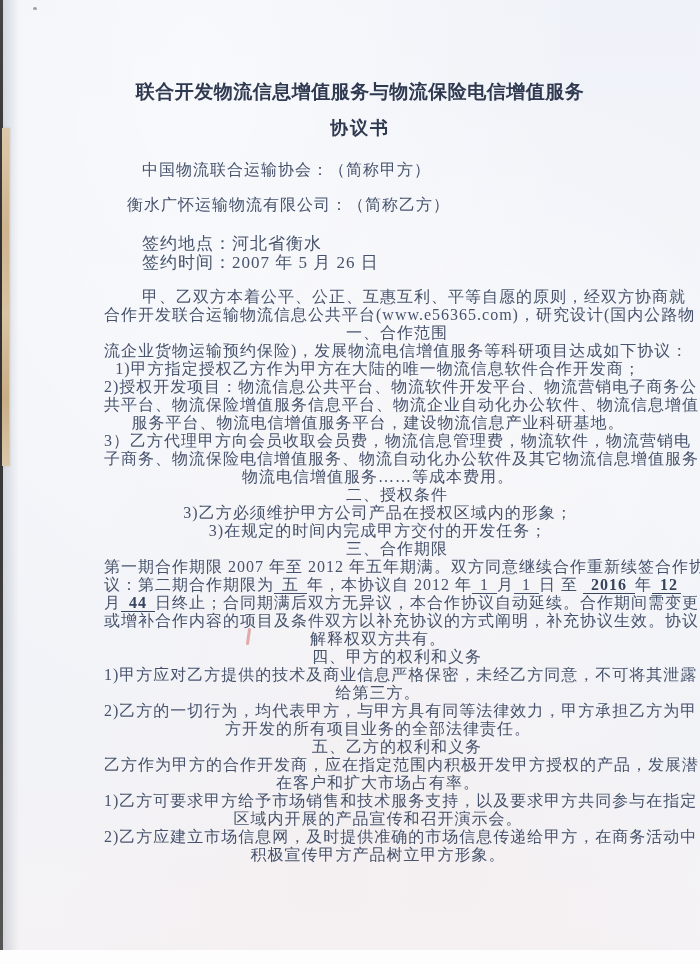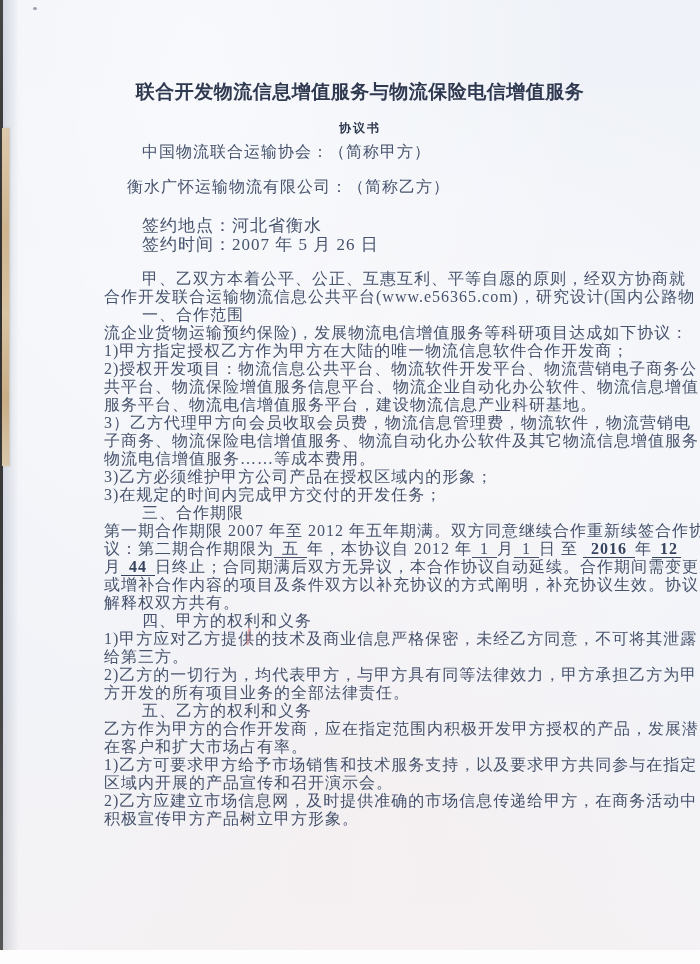--- a/index.html
+++ b/index.html
@@ -50,31 +50,32 @@
   
   .content {
     position: absolute; left: 104px; top: 0; width: 548px;
     color: #47536d;
   }
   .header { padding-top: 80px; padding-right: 36px; text-align: center; color: #2f3950; }
   .title {
     margin: 0; font-size: 19px; font-weight: bold; line-height: 24px; letter-spacing: 0.5px;
   }
   .subtitle {
-    margin: 12px 0 0 0; font-size: 12px; font-weight: bold; line-height: 24px; letter-spacing: 2px;
+    margin: 12px 0 0 0; font-size: 18px; font-weight: bold; line-height: 24px; letter-spacing: 2px;
   }
   .party { margin: 0 0 0 38px; font-size: 16px; line-height: 20px; letter-spacing: 1px; }
-  .party-a { margin-top: 2px; }
+  .party-a { margin-top: 20px; }
   .party-b { margin-top: 15px; margin-left: 23px; }
   .sign { margin: 0 0 0 38px; font-size: 17px; line-height: 19px; letter-spacing: 1px; }
   .sign-place { margin-top: 19px; }
   .doc-body { margin-top: 16px; }
   .line {
     margin: 0; font-size: 16px; line-height: 18px; letter-spacing: 1px;
     white-space: nowrap;
+    text-align: center;
   }
   .line.indent { text-indent: 38px; }
   .fill {
     border-bottom: 1px solid #47536d; padding: 0 3px; white-space: pre;
   }
   .fill.bold { font-weight: bold; color: #38445e; border-bottom-color: #38445e; margin-top: 32px; }
 </style>
 </head>
 <body>
 
@@ -101,20 +102,21 @@
         <p class="line"><span>合作开发联合运输物流信息公共平台(www.e56365.com)，研究设计(国内公路物</span></p>
         <p class="line indent"><span>一、合作范围</span></p>
         <p class="line"><span>流企业货物运输预约保险)，发展物流电信增值服务等科研项目达成如下协议：</span></p>
         <p class="line"><span>1)甲方指定授权乙方作为甲方在大陆的唯一物流信息软件合作开发商；</span></p>
         <p class="line"><span>2)授权开发项目：物流信息公共平台、物流软件开发平台、物流营销电子商务公</span></p>
         <p class="line"><span>共平台、物流保险增值服务信息平台、物流企业自动化办公软件、物流信息增值</span></p>
         <p class="line"><span>服务平台、物流电信增值服务平台，建设物流信息产业科研基地。</span></p>
         <p class="line"><span>3）乙方代理甲方向会员收取会员费，物流信息管理费，物流软件，物流营销电</span></p>
         <p class="line"><span>子商务、物流保险电信增值服务、物流自动化办公软件及其它物流信息增值服务、</span></p>
         <p class="line"><span>物流电信增值服务……等成本费用。</span></p>
+        <p class="line indent"><span>二、授权条件</span></p>
         <p class="line"><span>3)乙方必须维护甲方公司产品在授权区域内的形象；</span></p>
         <p class="line"><span>3)在规定的时间内完成甲方交付的开发任务；</span></p>
         <p class="line indent"><span>三、合作期限</span></p>
         <p class="line"><span>第一期合作期限 2007 年至 2012 年五年期满。双方同意继续合作重新续签合作协</span></p>
         <p class="line"><span>议：第二期合作期限为</span><span class="fill"> 五 </span><span>年，本协议自 2012 年</span><span class="fill"> 1 </span><span>月</span><span class="fill"> 1 </span><span>日 至 </span><span class="fill bold"> 2016 </span><span>年</span><span class="fill bold"> 12</span></p>
         <p class="line"><span>月</span><span class="fill bold"> 44 </span><span>日终止；合同期满后双方无异议，本合作协议自动延续。合作期间需变更</span></p>
         <p class="line"><span>或增补合作内容的项目及条件双方以补充协议的方式阐明，补充协议生效。协议</span></p>
         <p class="line"><span>解释权双方共有。</span></p>
         <p class="line indent"><span>四、甲方的权利和义务</span></p>
         <p class="line"><span>1)甲方应对乙方提供的技术及商业信息严格保密，未经乙方同意，不可将其泄露</span></p>

